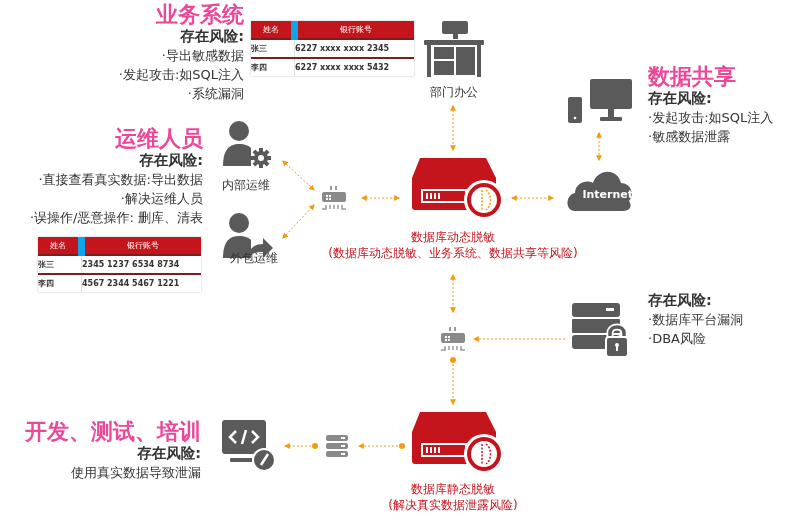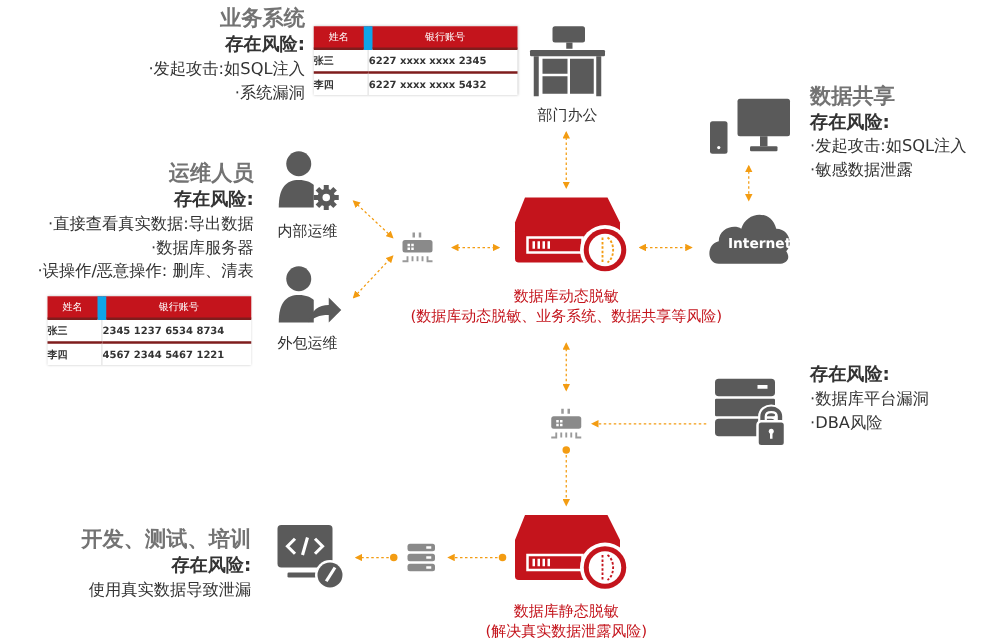--- a/index.html
+++ b/index.html
@@ -1,20 +1,20 @@
 <!DOCTYPE html>
 <html><head>
 <meta charset="utf-8">
 <style>
   html,body{margin:0;padding:0;background:#ffffff;}
   body{width:789px;height:514px;position:relative;overflow:hidden;font-family:"DejaVu Sans","Liberation Sans",sans-serif;color:#333;}
   .abs{position:absolute;}
   .txt-r{text-align:right;}
   .txt-l{text-align:left;}
-  .title{font-size:17px;font-weight:bold;color:#737373;line-height:22px;white-space:nowrap;}
+  .title{font-size:22px;font-weight:bold;color:#ec4899;line-height:22px;white-space:nowrap;}
   .risk{font-size:14.5px;font-weight:bold;color:#333;line-height:20px;white-space:nowrap;}
   .item{font-size:13px;color:#333;line-height:19px;white-space:nowrap;}
   .node-label{font-size:12px;color:#333;white-space:nowrap;text-align:center;}
   .red-label{font-size:12px;color:#c4141c;white-space:nowrap;text-align:center;line-height:17px;}
   table.acct{border-collapse:collapse;font-size:8px;color:#333;background:#fff;box-shadow:0 0 2px rgba(0,0,0,0.25);}
   table.acct th{background:#c4141c;color:#fff;font-weight:normal;height:17px;padding:0;border-right:7px solid #0ea5e9;}
   table.acct th:last-child{border-right:none;}
   table.acct td{height:17px;padding:0;text-align:left;border-top:2px solid #7f1d1d;border-right:1px solid #e4e4e4;font-weight:bold;}
   table.acct td:last-child{border-right:none;}
   svg{position:absolute;overflow:visible;}
@@ -51,20 +51,21 @@
   <circle cx="402" cy="446" r="3" fill="#f39c12"></circle>
   <line x1="402" y1="446" x2="359" y2="446" stroke="#f39c12" stroke-width="1" stroke-dasharray="2,2" marker-end="url(#arr)"></line>
 
   <circle cx="315" cy="446" r="3" fill="#f39c12"></circle>
   <line x1="315" y1="446" x2="285" y2="446" stroke="#f39c12" stroke-width="1" stroke-dasharray="2,2" marker-end="url(#arr)"></line>
 </svg>
 
 <div class="abs txt-r" style="right:545px;top:4px;">
   <div class="title">业务系统</div>
   <div class="risk">存在风险:</div>
+  <div class="item">·导出敏感数据</div>
   <div class="item">·发起攻击:如SQL注入</div>
   <div class="item">·系统漏洞</div>
 </div>
 <table class="acct abs" style="left:251px;top:21px;width:163px;">
   <tbody>
       <tr>
     <th style="width:40px;">姓名</th>
     <th>银行账号</th>
   </tr>
   <tr>
@@ -106,21 +107,21 @@
 </svg>
 <svg width="68" height="46" style="left:565px;top:165px;">
   <path d="M10,46 C0,46 0,30 10,28 C10,18 22,14 28,18 C32,4 52,2 56,18 C66,18 70,30 64,36 C68,42 64,46 58,46 Z" fill="#5a5a5a"></path>
 </svg>
 <div class="abs" style="left:565px;top:188px;width:68px;text-align:right;color:#fff;font-weight:bold;font-size:11px;">Internet</div>
 
 <div class="abs txt-r" style="right:586px;top:128px;">
   <div class="title">运维人员</div>
   <div class="risk">存在风险:</div>
   <div class="item">·直接查看真实数据:导出数据</div>
-  <div class="item">·数据库服务器</div>
+  <div class="item">·解决运维人员</div>
   <div class="item">·误操作/恶意操作: 删库、清表</div>
 </div>
 <table class="acct abs" style="left:38px;top:237px;width:163px;">
   <tbody>
       <tr>
     <th style="width:40px;">姓名</th>
     <th>银行账号</th>
   </tr>
   <tr>
     <td>张三</td>
@@ -147,21 +148,21 @@
     <circle r="3" fill="#fff"></circle>
   </g>
 </svg>
 <div class="abs node-label" style="left:214px;top:177px;width:64px;">内部运维</div>
 
 <svg width="48" height="46" style="left:223px;top:212px;">
   <circle cx="16" cy="11" r="10" fill="#5a5a5a"></circle>
   <path d="M0,46 C0,30 6,24 16,24 C22,24 26,26 28,28 L28,46 Z" fill="#5a5a5a"></path>
   <path d="M24,46 C26,36 32,32 40,32 L40,26 L50,36 L40,46 L40,40 C32,40 28,42 24,46 Z" fill="#5a5a5a"></path>
 </svg>
-<div class="abs node-label" style="left:214px;top:266px;width:64px;">外包运维</div>
+<div class="abs node-label" style="left:214px;top:250px;width:64px;text-align:right;">外包运维</div>
 
 <svg width="28" height="24" style="left:320px;top:186px;">
   <rect x="10" y="0" width="2" height="4" fill="#9a9a9a"></rect>
   <rect x="15" y="0" width="2" height="4" fill="#9a9a9a"></rect>
   <rect x="2" y="6" width="24" height="10" rx="2" fill="#8a8a8a"></rect>
   <rect x="6" y="9" width="2" height="2" fill="#fff"></rect>
     <rect x="9" y="9" width="2" height="2" fill="#fff"></rect>
   <rect x="6" y="12" width="2" height="2" fill="#fff"></rect>
     <rect x="9" y="12" width="2" height="2" fill="#fff"></rect>
   <path d="M2,23 L6,23 L6,19 M10,19 L10,23 M14,19 L14,23 M18,19 L18,23 M22,19 L22,23 L26,23" stroke="#9a9a9a" stroke-width="1.5" fill="none"></path>

